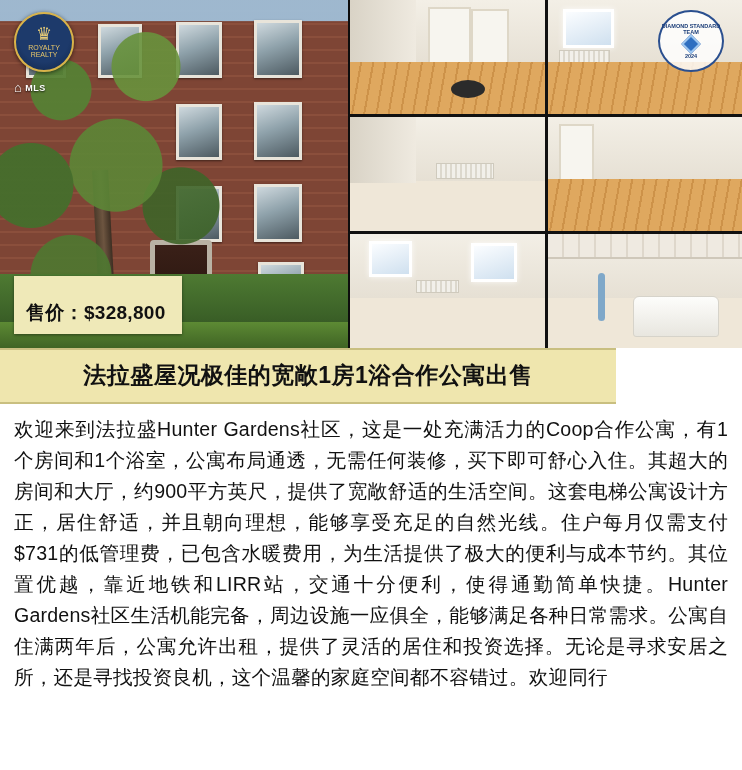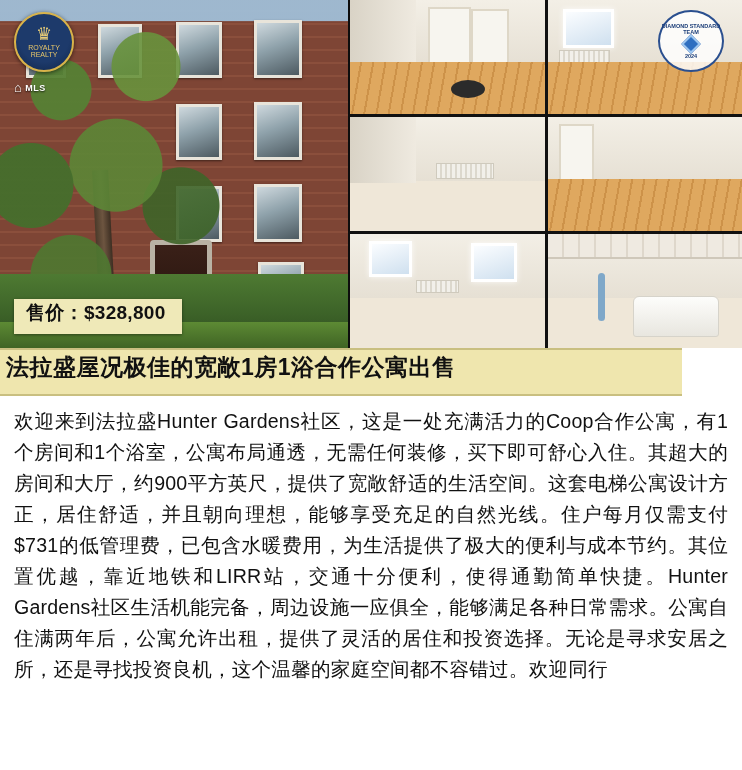--- a/index.html
+++ b/index.html
@@ -72,21 +72,21 @@
     background: linear-gradient(180deg,#5d8a34,#3f6424);
   }
 
   .price-tag {
     position: absolute;
     left: 14px; bottom: 14px;
     background: #efe9b8;
     color: #111;
     font-weight: bold;
     font-size: 19px;
-    padding: 1px 16px 8px 12px;
+    padding: 24px 16px 8px 12px;
     letter-spacing: .3px;
     box-shadow: 0 1px 3px rgba(0,0,0,.45);
   }
 
   .logo-badge {
     position: absolute; left: 14px; top: 12px;
     width: 60px; height: 60px; border-radius: 50%;
     background: radial-gradient(circle at 50% 40%, #1d3a6b 0 58%, #0f2447 100%);
     border: 2px solid #d8b34a;
     display: flex; align-items: center; justify-content: center;
@@ -182,29 +182,29 @@
     background: repeating-linear-gradient(90deg,#efeae1 0 14px,#ded7cb 14px 16px);
     border-bottom: 2px solid #cfc8ba;
   }
   .thumb .hose {
     position: absolute; left: 26%; top: 34%; width: 7px; height: 42%;
     background: #7fa8c9; border-radius: 4px;
   }
 
   
   .headline {
-    width: 682px;
+    width: 616px;
     background: #efe6ae;
     border-top: 2px solid #c9bf80;
     border-bottom: 2px solid #c9bf80;
-    text-align: left;
+    text-align: center;
     font-size: 23px;
     font-weight: bold;
     color: #111;
-    padding: 2px 6px 11px;
+    padding: 10px 6px 11px;
     letter-spacing: .5px;
   }
 
   
   .body-text {
     padding: 10px 14px 0 14px;
     font-size: 19.6px;
     line-height: 1.58;
     color: #111;
     text-align: justify;

